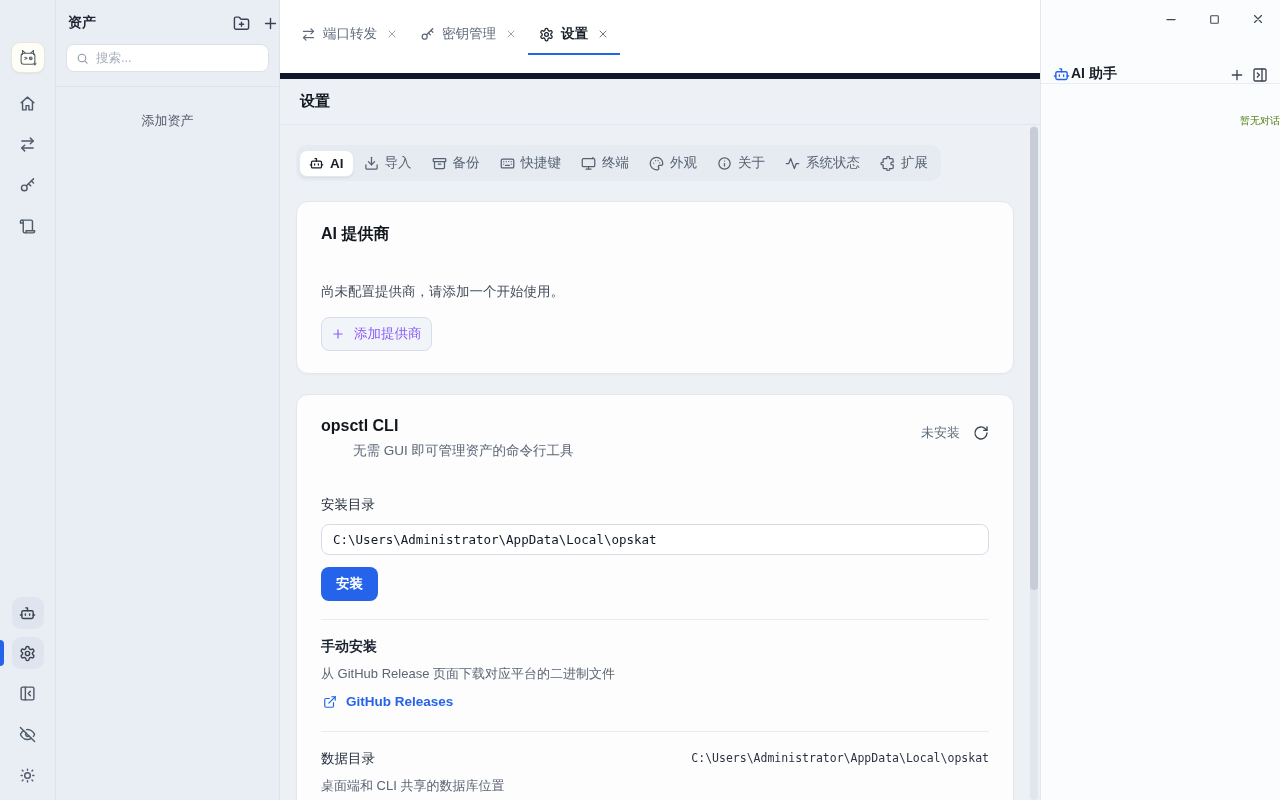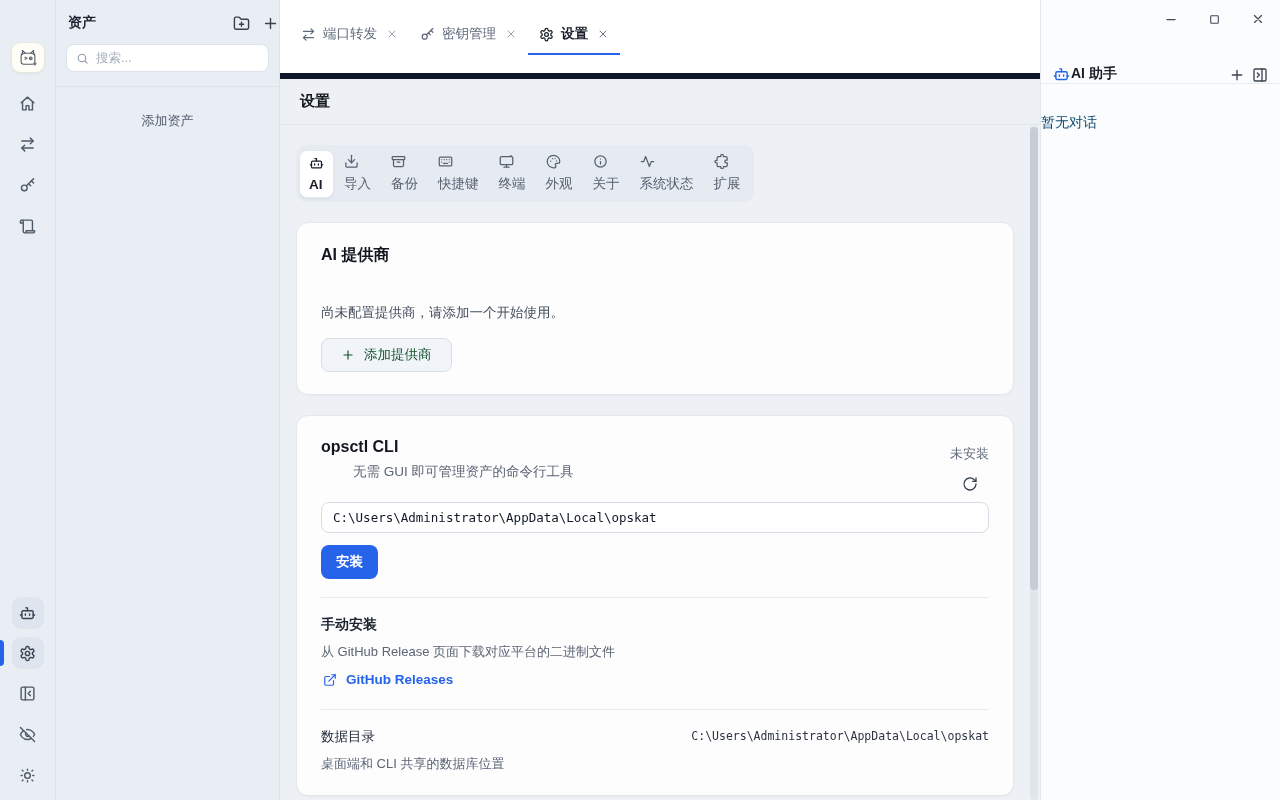--- a/index.html
+++ b/index.html
@@ -35,51 +35,51 @@
   .tab .lbl { margin-left:7px; }
   .tab .tclose { margin-left:9px; color:#9aa3b2; display:flex; }
   .tab.active { color:#171e28; font-weight:700; border-bottom-color:#2563eb; }
   .tab.active .tclose { color:#6b7484; }
 
   .pagehead { height:46px; border-bottom:1px solid #e2e7ee; display:flex; align-items:center; padding:0 20px; font-size:15px; font-weight:700; color:#14181f; flex:none; background:#edf1f6; }
 
   .content { flex:1; padding:20px 26px 0 16px; overflow:hidden; }
 
   .segwrap { display:inline-flex; align-items:center; background:#e6ebf2; border-radius:10px; padding:3px; }
-  .seg { display:flex; align-items:flex-start; gap:6px; padding:6px 10px; font-size:13.5px; color:#566170; border-radius:8px; white-space:nowrap;flex-direction:column; }
+  .seg { display:flex; align-items:center; gap:6px; padding:6px 10px; font-size:13.5px; color:#566170; border-radius:8px; white-space:nowrap; }
   .seg.active { background:#fff; color:#171e28; font-weight:700; border:1px solid #e4e9f0; box-shadow:0 1px 2px rgba(16,24,40,.07); padding:5px 9px; }
 
   .card { background:#fdfdfe; border:1px solid #e2e7ee; border-radius:12px; padding:22px 24px; margin-top:20px; box-shadow:0 1px 2px rgba(16,24,40,.03); }
   .card h3 { font-size:16px; font-weight:700; color:#12161d; }
   .card .empty-text { font-size:13.5px; color:#444e5d; margin-top:38px; }
-  .btn-ghost { display:inline-flex; align-items:center; gap:9px; margin-top:16px; background:#f1f4f8; border:1px solid #d8dee7; border-radius:8px; padding:7px 19px; font-size:13.5px; color:#14532d; }
+  .btn-ghost { display:inline-flex; align-items:center; gap:9px; margin-top:16px; background:#f1f4f8; border:1px solid #d8dee7; border-radius:8px; padding:7px 9px; font-size:13.5px; color:#8b5cf6; }
   .cardhead { display:flex; justify-content:space-between; align-items:flex-start; }
   .sub { font-size:13.5px; color:#5b6574; margin-top:7px;margin-left:32px; }
-  .status { display:flex; align-items:center; gap:13px; font-size:13px; color:#5f6a7a; margin-top:7px;flex-direction:column; }
+  .status { display:flex; align-items:center; gap:13px; font-size:13px; color:#5f6a7a; margin-top:7px; }
   .status .ric { color:#39434f; }
   .field-label { display:block; font-size:13.5px; color:#232c3a; margin-top:36px; }
   .path-input { width:100%; height:31px; margin-top:10px; border:1px solid #d6dce5; border-radius:8px; background:#fff; padding:0 11px; font-family:"DejaVu Sans Mono", monospace; font-size:12.5px; color:#111827; outline:none; }
   .btn-primary { display:inline-block; margin-top:12px; background:#2563eb; color:#fff; border:none; border-radius:8px; padding:8px 15px; font-size:13.5px; font-weight:600; }
   .divider { border:none; border-top:1px solid #e8ecf1; margin:18px 0; }
   .h4 { font-size:14px; font-weight:700; color:#1b2430; }
   .desc { font-size:13px; color:#5b6574; margin-top:9px; }
   .link { display:inline-flex; align-items:center; gap:9px; color:#2563eb; font-size:13.5px; font-weight:600; margin:11px 0 2px 2px; }
   .datarow { display:flex; justify-content:space-between; align-items:flex-start; }
   .mono-sm { font-family:"DejaVu Sans Mono", monospace; font-size:11.5px; color:#2c3442; padding-top:1px; }
 
   .sb-track { position:absolute; right:2px; top:126px; bottom:0; width:8px; background:#e1e6ed; border-radius:4px; }
   .sb-thumb { position:absolute; right:2px; top:127px; height:463px; width:8px; background:#c6cdd7; border-radius:4px; }
 
   
   .ai-panel { width:240px; background:#fbfcfe; border-left:1px solid #e2e7ee; flex:none; display:flex; flex-direction:column; }
   .winctl { height:38px; display:flex; align-items:center; justify-content:flex-end; padding-right:15px; gap:30px; color:#3f4954; }
   .ai-head { height:46px; border-bottom:1px solid #e9edf2; display:flex; align-items:flex-end; padding:0 12px; gap:1px; }
   .ai-head .ai-title { flex:1; font-size:14px; font-weight:700; color:#171e28; }
   .ai-head .aic { color:#39434f; margin-left:6px; }
-  .ai-empty { text-align:left; margin-top:30px; font-size:14px; color:#0c4a6e; }
+  .ai-empty { text-align:right; margin-top:30px; font-size:10px; color:#4d7c0f; }
 </style>
 </head>
 <body>
 
 <nav class="rail">
   <div class="logo-tile">
     <span>
       <svg width="22" height="22" viewBox="0 0 32 32" fill="none" stroke="currentColor" stroke-width="1.6" stroke-linecap="round" stroke-linejoin="round">
         <path d="M8 11V5l4 4"></path>
           <path d="M24 11V5l-4 4"></path>
@@ -376,20 +376,21 @@
           <span>未安装</span>
           <span class="ric">
             <svg width="16" height="16" viewBox="0 0 24 24" fill="none" stroke="currentColor" stroke-width="2" stroke-linecap="round" stroke-linejoin="round">
                 <path d="M21 12a9 9 0 1 1-2.6-6.4L21 8"></path>
                 <path d="M21 3v5h-5"></path>
               </svg>
           </span>
         </div>
       </div>
 
+      <label class="field-label">安装目录</label>
       <input class="path-input" value="C:\Users\Administrator\AppData\Local\opskat" style="">
       <button class="btn-primary">安装</button>
 
       <hr class="divider">
 
       <div class="h4">手动安装</div>
       <p class="desc">从 GitHub Release 页面下载对应平台的二进制文件</p>
       <a class="link">
         <span>
           <svg width="14" height="14" viewBox="0 0 24 24" fill="none" stroke="currentColor" stroke-width="2" stroke-linecap="round" stroke-linejoin="round">

